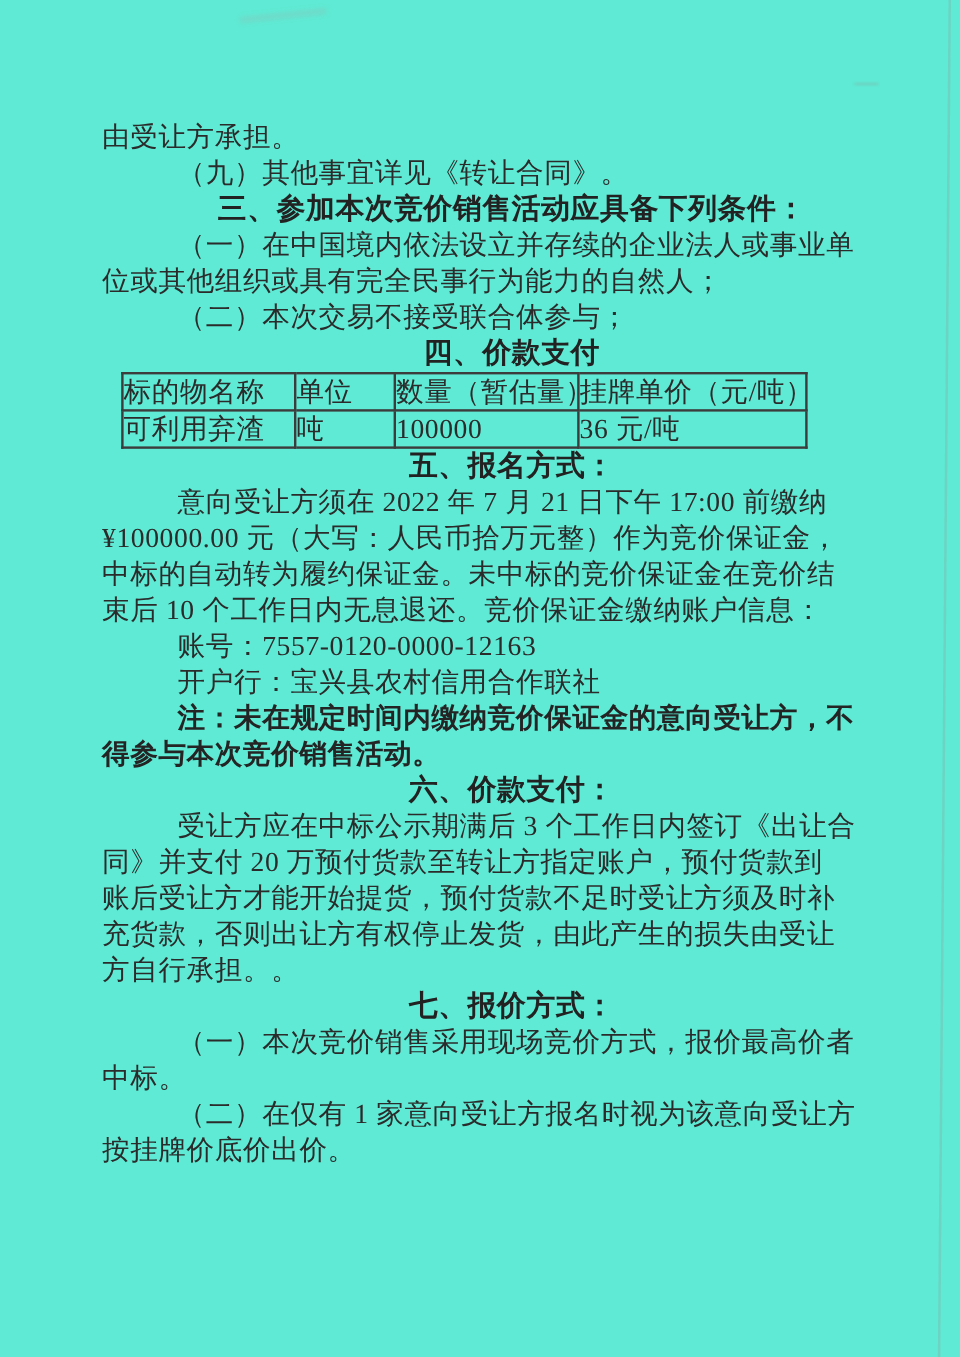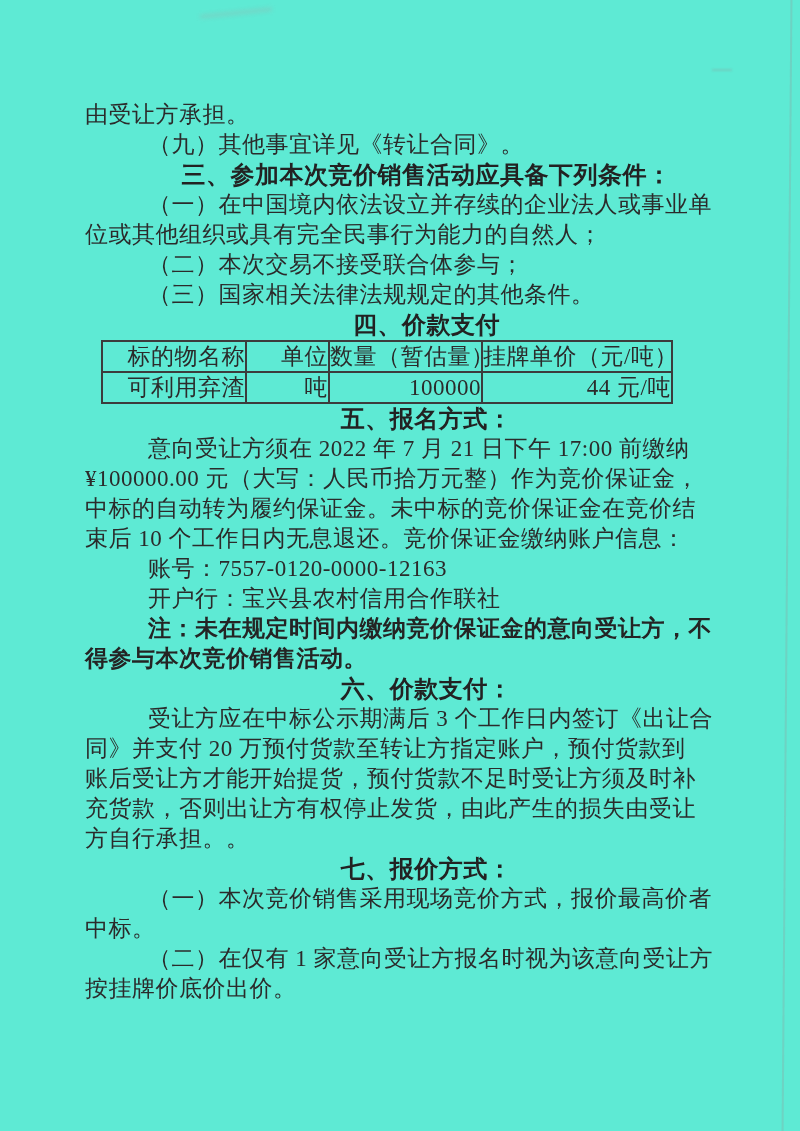--- a/index.html
+++ b/index.html
@@ -60,21 +60,21 @@
     border-collapse: collapse;
     table-layout: fixed;
     width: 570px;
     margin: 0 0 0 16px;
     font-size: 23px;
   }
   table.doc-table td {
     border: 2px solid #3c3c3c;
     height: 29px;
     padding: 0;
-    text-align: right;
+    text-align: left;
     vertical-align: middle;
     white-space: nowrap;
     overflow: hidden;
     line-height: 29px;
     letter-spacing: 0.5px;
   }
 </style>
 </head>
 <body>
 
@@ -83,42 +83,41 @@
   <div class="smudge-dash"></div>
   <div class="scanline-right"></div>
 
   <div class="content">
     <div class="line">由受让方承担。</div>
     <div class="line indent">（九）其他事宜详见《转让合同》。</div>
     <div class="line indent h">三、参加本次竞价销售活动应具备下列条件：</div>
     <div class="line indent">（一）在中国境内依法设立并存续的企业法人或事业单</div>
     <div class="line">位或其他组织或具有完全民事行为能力的自然人；</div>
     <div class="line indent">（二）本次交易不接受联合体参与；</div>
-    <div class="line indent">（三）国家相关法律法规规定的其他条件。</div>
     <div class="line indent h">四、价款支付</div>
 
     <table class="doc-table">
       <colgroup>
         <col style="width:144px">
         <col style="width:83px">
         <col style="width:153px">
         <col style="width:190px">
       </colgroup>
       <tbody>
         <tr>
           <td>标的物名称</td>
           <td>单位</td>
           <td>数量（暂估量）</td>
           <td>挂牌单价（元/吨）</td>
         </tr>
         <tr>
           <td>可利用弃渣</td>
           <td>吨</td>
           <td>100000</td>
-          <td>44 元/吨</td>
+          <td>36 元/吨</td>
         </tr>
       </tbody>
     </table>
 
     <div class="line indent h">五、报名方式：</div>
     <div class="line indent">意向受让方须在 2022 年 7 月 21 日下午 17:00 前缴纳</div>
     <div class="line">¥100000.00 元（大写：人民币拾万元整）作为竞价保证金，</div>
     <div class="line">中标的自动转为履约保证金。未中标的竞价保证金在竞价结</div>
     <div class="line">束后 10 个工作日内无息退还。竞价保证金缴纳账户信息：</div>
     <div class="line indent">账号：7557-0120-0000-12163</div>

